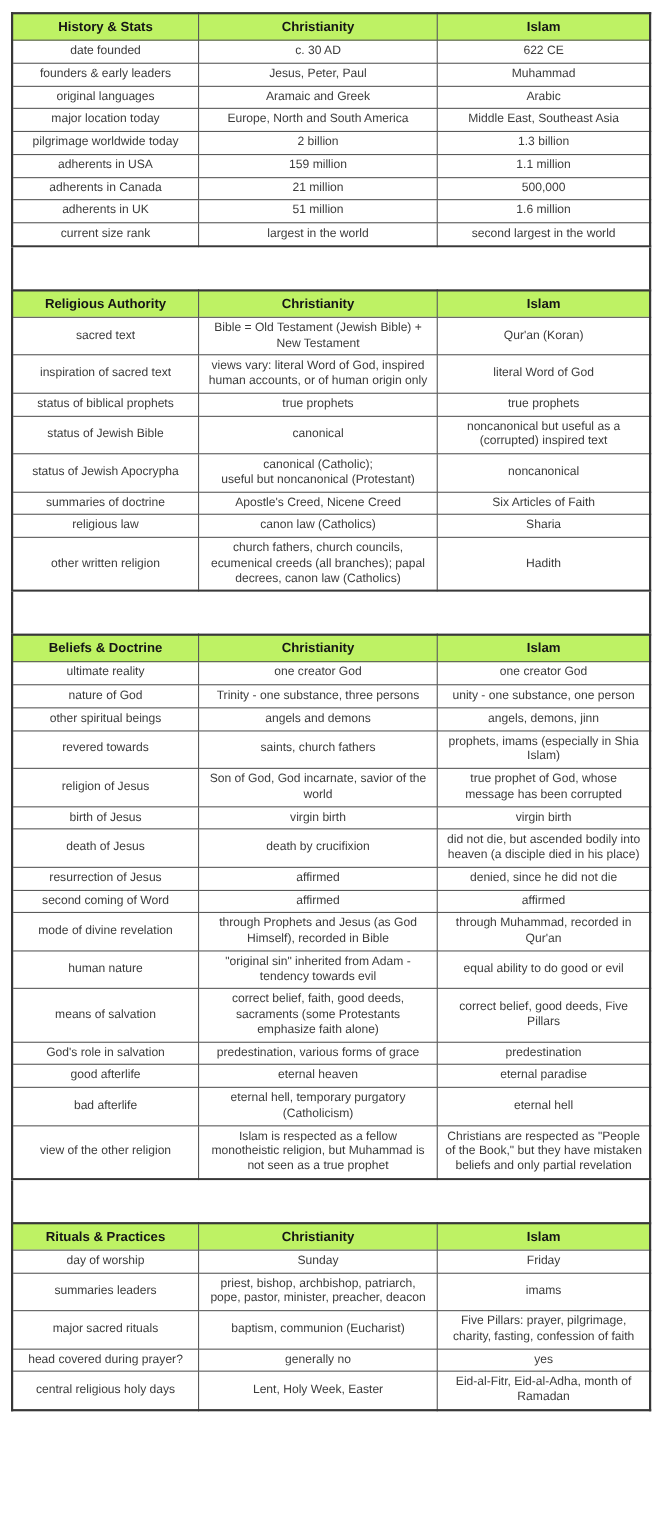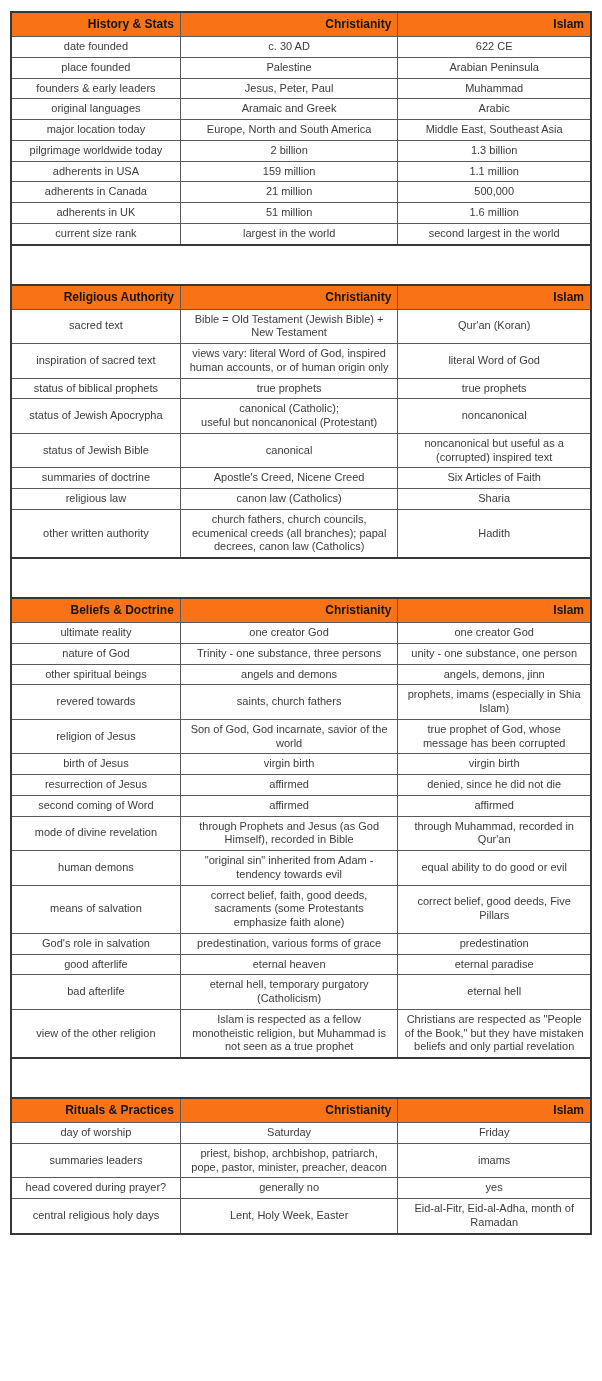--- a/index.html
+++ b/index.html
@@ -28,27 +28,26 @@
     text-align: center;
     vertical-align: middle;
     padding: 3px 6px;
     font-size: 11px;
     line-height: 1.25;
     color: #3c3c3c;
     word-wrap: break-word;
     white-space: pre-line;
   }
   table.cmp th {
-    background: #f97316;
+    background: #bef264;
     color: #151515;
     font-weight: bold;
     font-size: 12px;
     padding: 4px 6px;
     white-space: normal;
-    text-align: right;
   }
   .gap {
     height: 38px;
     border-left: 2px solid #383838;
     border-right: 2px solid #383838;
     background: #ffffff;
   }
 </style>
 </head>
 <body>
@@ -68,25 +67,20 @@
             <th>Islam</th>
           </tr>
         </thead>
         <tbody>
           <tr>
             <td>date founded</td>
             <td>c. 30 AD</td>
             <td>622 CE</td>
           </tr>
           <tr>
-            <td>place founded</td>
-            <td>Palestine</td>
-            <td>Arabian Peninsula</td>
-          </tr>
-          <tr>
             <td>founders &amp; early leaders</td>
             <td>Jesus, Peter, Paul</td>
             <td>Muhammad</td>
           </tr>
           <tr>
             <td>original languages</td>
             <td>Aramaic and Greek</td>
             <td>Arabic</td>
           </tr>
           <tr>
@@ -145,42 +139,42 @@
             <td>inspiration of sacred text</td>
             <td>views vary: literal Word of God, inspired human accounts, or of human origin only</td>
             <td>literal Word of God</td>
           </tr>
           <tr>
             <td>status of biblical prophets</td>
             <td>true prophets</td>
             <td>true prophets</td>
           </tr>
           <tr>
+            <td>status of Jewish Bible</td>
+            <td>canonical</td>
+            <td>noncanonical but useful as a (corrupted) inspired text</td>
+          </tr>
+          <tr>
             <td>status of Jewish Apocrypha</td>
             <td>canonical (Catholic);
 useful but noncanonical (Protestant)</td>
             <td>noncanonical</td>
           </tr>
           <tr>
-            <td>status of Jewish Bible</td>
-            <td>canonical</td>
-            <td>noncanonical but useful as a (corrupted) inspired text</td>
-          </tr>
-          <tr>
             <td>summaries of doctrine</td>
             <td>Apostle's Creed, Nicene Creed</td>
             <td>Six Articles of Faith</td>
           </tr>
           <tr>
             <td>religious law</td>
             <td>canon law (Catholics)</td>
             <td>Sharia</td>
           </tr>
           <tr>
-            <td>other written authority</td>
+            <td>other written religion</td>
             <td>church fathers, church councils, ecumenical creeds (all branches); papal decrees, canon law (Catholics)</td>
             <td>Hadith</td>
           </tr>
         </tbody>
       </table>
       <div class="gap"></div>
       <table class="cmp">
         <colgroup>
           <col class="c1">
           <col class="c2">
@@ -218,36 +212,41 @@
             <td>religion of Jesus</td>
             <td>Son of God, God incarnate, savior of the world</td>
             <td>true prophet of God, whose message has been corrupted</td>
           </tr>
           <tr>
             <td>birth of Jesus</td>
             <td>virgin birth</td>
             <td>virgin birth</td>
           </tr>
           <tr>
+            <td>death of Jesus</td>
+            <td>death by crucifixion</td>
+            <td>did not die, but ascended bodily into heaven (a disciple died in his place)</td>
+          </tr>
+          <tr>
             <td>resurrection of Jesus</td>
             <td>affirmed</td>
             <td>denied, since he did not die</td>
           </tr>
           <tr>
             <td>second coming of Word</td>
             <td>affirmed</td>
             <td>affirmed</td>
           </tr>
           <tr>
             <td>mode of divine revelation</td>
             <td>through Prophets and Jesus (as God Himself), recorded in Bible</td>
             <td>through Muhammad, recorded in Qur'an</td>
           </tr>
           <tr>
-            <td>human demons</td>
+            <td>human nature</td>
             <td>"original sin" inherited from Adam - tendency towards evil</td>
             <td>equal ability to do good or evil</td>
           </tr>
           <tr>
             <td>means of salvation</td>
             <td>correct belief, faith, good deeds, sacraments (some Protestants emphasize faith alone)</td>
             <td>correct belief, good deeds, Five Pillars</td>
           </tr>
           <tr>
             <td>God's role in salvation</td>
@@ -281,27 +280,32 @@
         <thead>
           <tr>
             <th>Rituals &amp; Practices</th>
             <th>Christianity</th>
             <th>Islam</th>
           </tr>
         </thead>
         <tbody>
           <tr>
             <td>day of worship</td>
-            <td>Saturday</td>
+            <td>Sunday</td>
             <td>Friday</td>
           </tr>
           <tr>
             <td>summaries leaders</td>
             <td>priest, bishop, archbishop, patriarch, pope, pastor, minister, preacher, deacon</td>
             <td>imams</td>
+          </tr>
+          <tr>
+            <td>major sacred rituals</td>
+            <td>baptism, communion (Eucharist)</td>
+            <td>Five Pillars: prayer, pilgrimage, charity, fasting, confession of faith</td>
           </tr>
           <tr>
             <td>head covered during prayer?</td>
             <td>generally no</td>
             <td>yes</td>
           </tr>
           <tr>
             <td>central religious holy days</td>
             <td>Lent, Holy Week, Easter</td>
             <td>Eid-al-Fitr, Eid-al-Adha, month of Ramadan</td>

